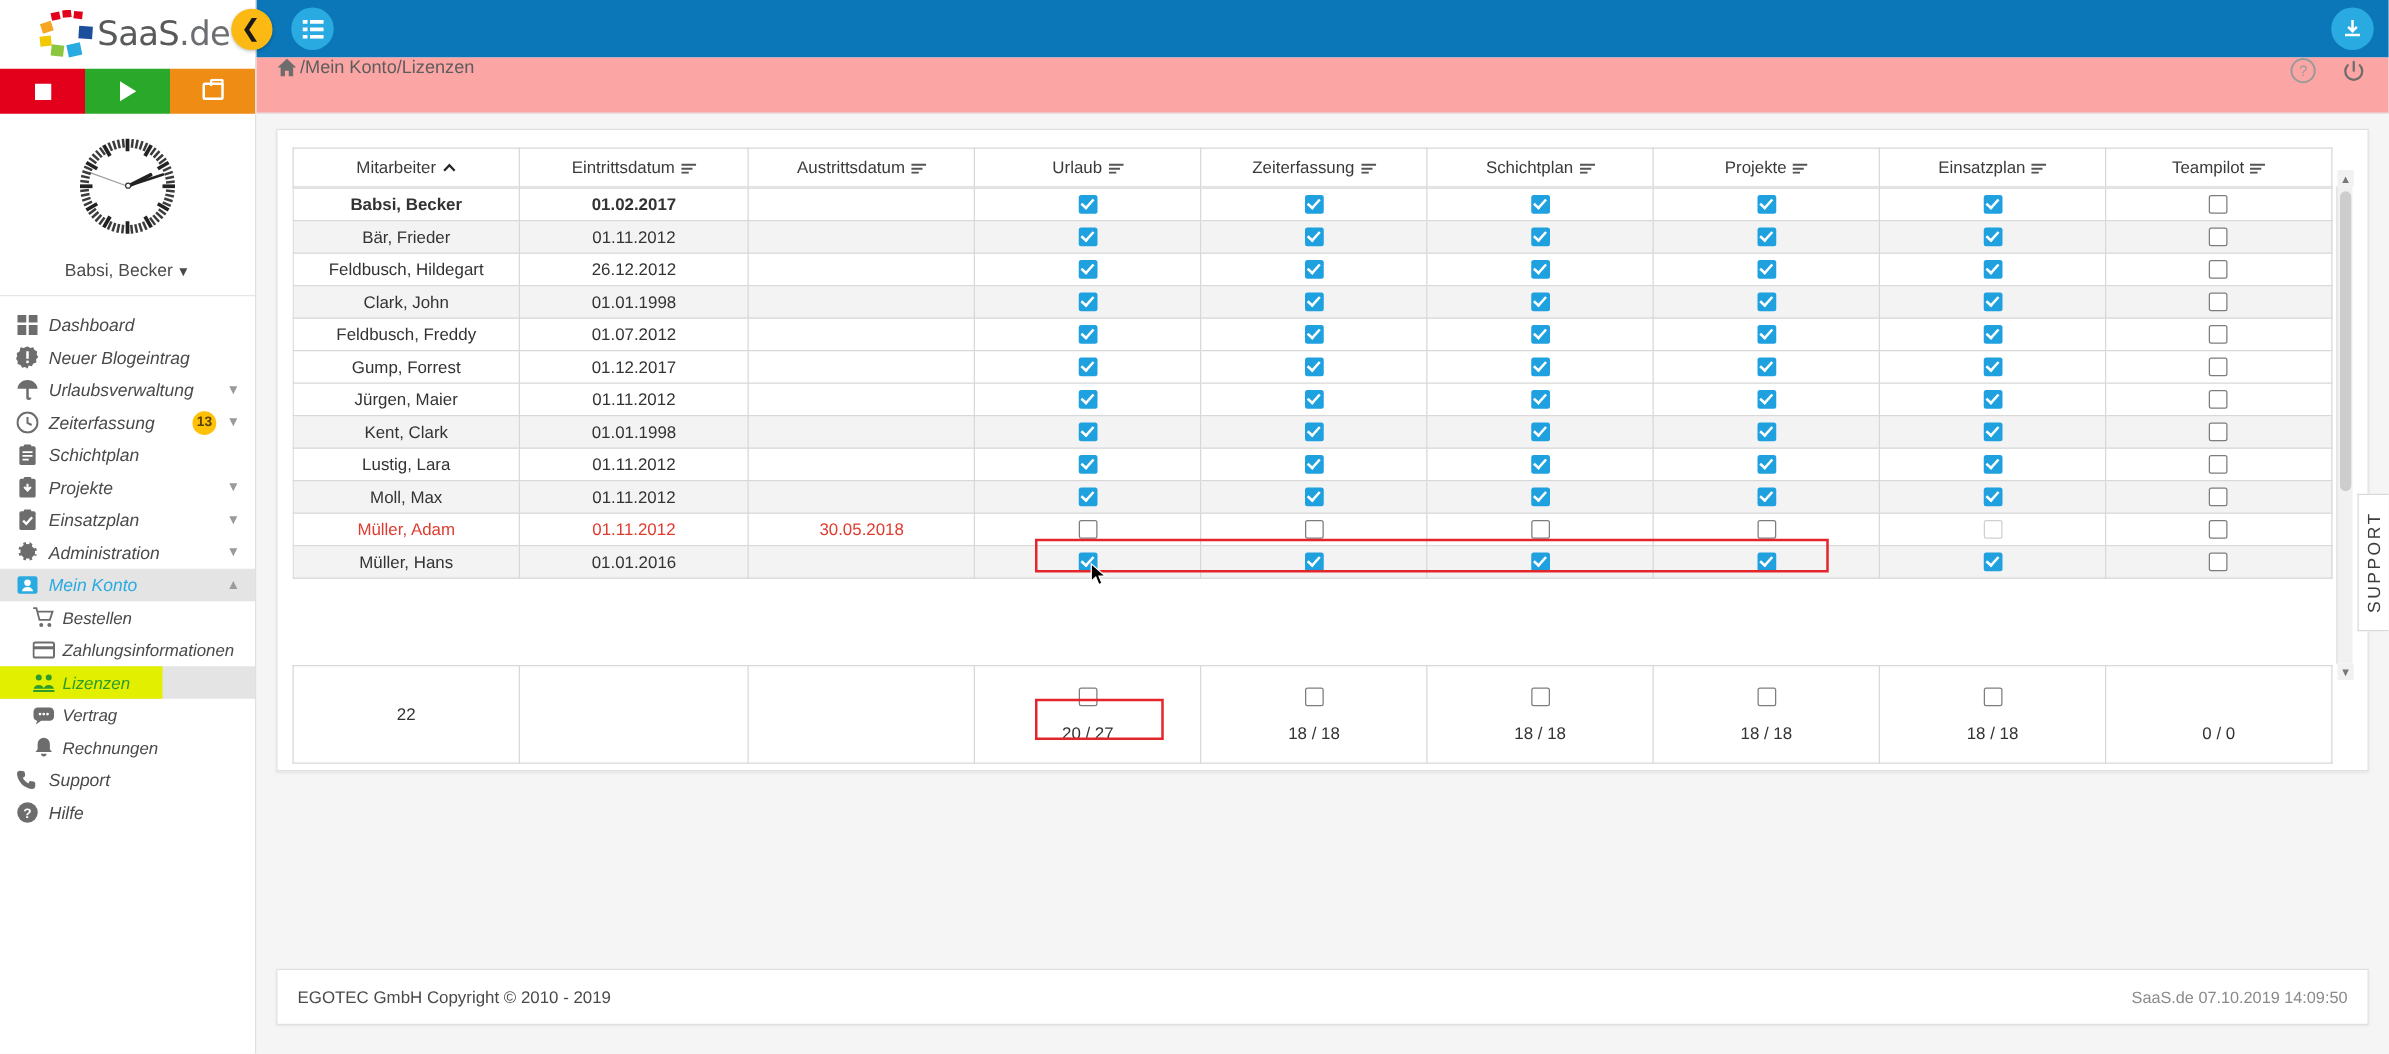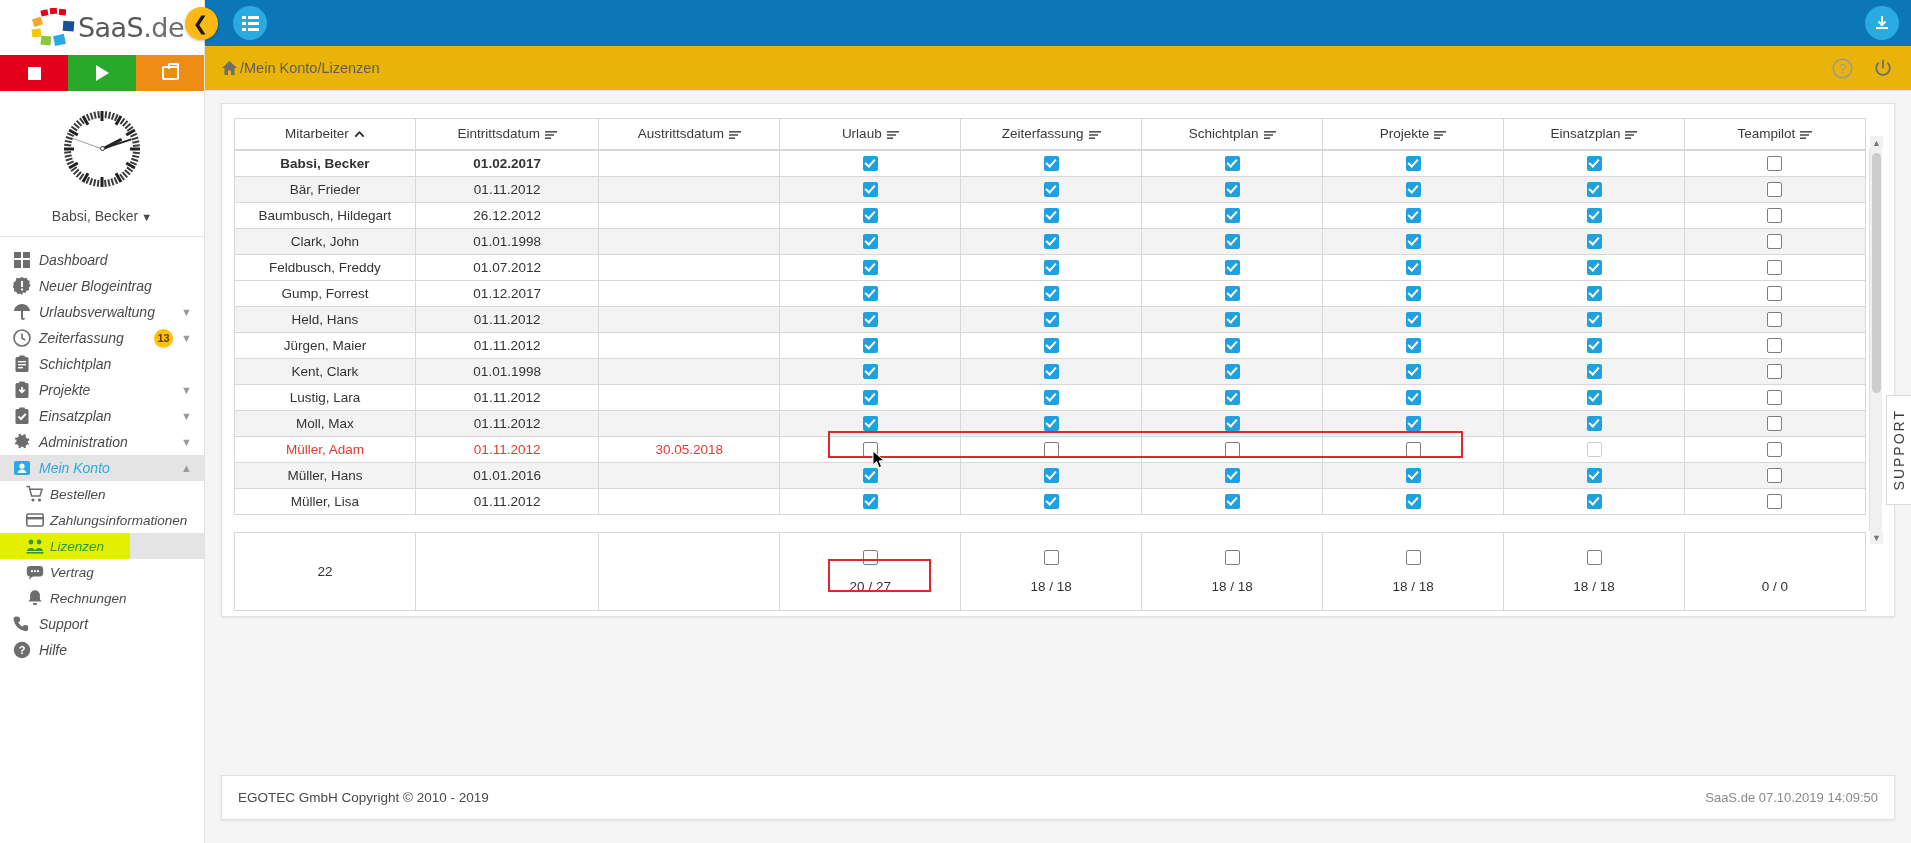--- a/index.html
+++ b/index.html
@@ -102,22 +102,22 @@
   }
   .dl-btn {
     position: absolute; right: 12px; top: 6px; width: 34px; height: 34px;
     border-radius: 50%; background: #29abe2; display:flex; align-items:center;
     justify-content:center; cursor:pointer;
   }
 
   
   .crumbbar {
     position: absolute; left: 205px; top: 46px; right: 0; height: 45px;
-    background: #eab308; border-bottom: 1px solid #e3e3e3;
-    display: flex; align-items: center; padding: 0 18px 0 16px;
+    background: #fca5a5; border-bottom: 1px solid #e3e3e3;
+    display: flex; align-items: flex-start; padding: 0 18px 0 16px;
   }
   .crumb { display:flex; align-items:center; font-size: 14.5px; color: #5d5d5d; }
   .crumb .home { margin-right: 2px; display:flex; }
   .crumbbar .right { margin-left: auto; display:flex; align-items:center; gap: 20px; }
   .circ-icon { cursor:pointer; display:flex; align-items:center; }
 
   
   .main {
     position: absolute; left: 205px; top: 91px; right: 0; bottom: 0;
     background: #f5f5f5; padding: 12px 16px 0 16px; overflow: hidden;
@@ -634,21 +634,21 @@
                   <td class="date">01.11.2012</td>
                   <td class="date"></td>
                   <td><span class="cb on"></span></td>
                   <td><span class="cb on"></span></td>
                   <td><span class="cb on"></span></td>
                   <td><span class="cb on"></span></td>
                   <td><span class="cb on"></span></td>
                   <td><span class="cb off"></span></td>
                 </tr>
                 <tr class="">
-                  <td class="name">Baumbusch, Hildegart</td>
+                  <td class="name">Feldbusch, Hildegart</td>
                   <td class="date">26.12.2012</td>
                   <td class="date"></td>
                   <td><span class="cb on"></span></td>
                   <td><span class="cb on"></span></td>
                   <td><span class="cb on"></span></td>
                   <td><span class="cb on"></span></td>
                   <td><span class="cb on"></span></td>
                   <td><span class="cb off"></span></td>
                 </tr>
                 <tr class="zebra ">
@@ -669,31 +669,20 @@
                   <td><span class="cb on"></span></td>
                   <td><span class="cb on"></span></td>
                   <td><span class="cb on"></span></td>
                   <td><span class="cb on"></span></td>
                   <td><span class="cb on"></span></td>
                   <td><span class="cb off"></span></td>
                 </tr>
                 <tr class="">
                   <td class="name">Gump, Forrest</td>
                   <td class="date">01.12.2017</td>
-                  <td class="date"></td>
-                  <td><span class="cb on"></span></td>
-                  <td><span class="cb on"></span></td>
-                  <td><span class="cb on"></span></td>
-                  <td><span class="cb on"></span></td>
-                  <td><span class="cb on"></span></td>
-                  <td><span class="cb off"></span></td>
-                </tr>
-                <tr class="zebra ">
-                  <td class="name">Held, Hans</td>
-                  <td class="date">01.11.2012</td>
                   <td class="date"></td>
                   <td><span class="cb on"></span></td>
                   <td><span class="cb on"></span></td>
                   <td><span class="cb on"></span></td>
                   <td><span class="cb on"></span></td>
                   <td><span class="cb on"></span></td>
                   <td><span class="cb off"></span></td>
                 </tr>
                 <tr class="">
                   <td class="name">Jürgen, Maier</td>
@@ -746,31 +735,20 @@
                   <td><span class="cb off"></span></td>
                   <td><span class="cb off"></span></td>
                   <td><span class="cb off"></span></td>
                   <td><span class="cb off"></span></td>
                   <td><span class="cb off pale"></span></td>
                   <td><span class="cb off"></span></td>
                 </tr>
                 <tr class="zebra ">
                   <td class="name">Müller, Hans</td>
                   <td class="date">01.01.2016</td>
-                  <td class="date"></td>
-                  <td><span class="cb on"></span></td>
-                  <td><span class="cb on"></span></td>
-                  <td><span class="cb on"></span></td>
-                  <td><span class="cb on"></span></td>
-                  <td><span class="cb on"></span></td>
-                  <td><span class="cb off"></span></td>
-                </tr>
-                <tr class="">
-                  <td class="name">Müller, Lisa</td>
-                  <td class="date">01.11.2012</td>
                   <td class="date"></td>
                   <td><span class="cb on"></span></td>
                   <td><span class="cb on"></span></td>
                   <td><span class="cb on"></span></td>
                   <td><span class="cb on"></span></td>
                   <td><span class="cb on"></span></td>
                   <td><span class="cb off"></span></td>
                 </tr>
               </tbody>
           </table>

